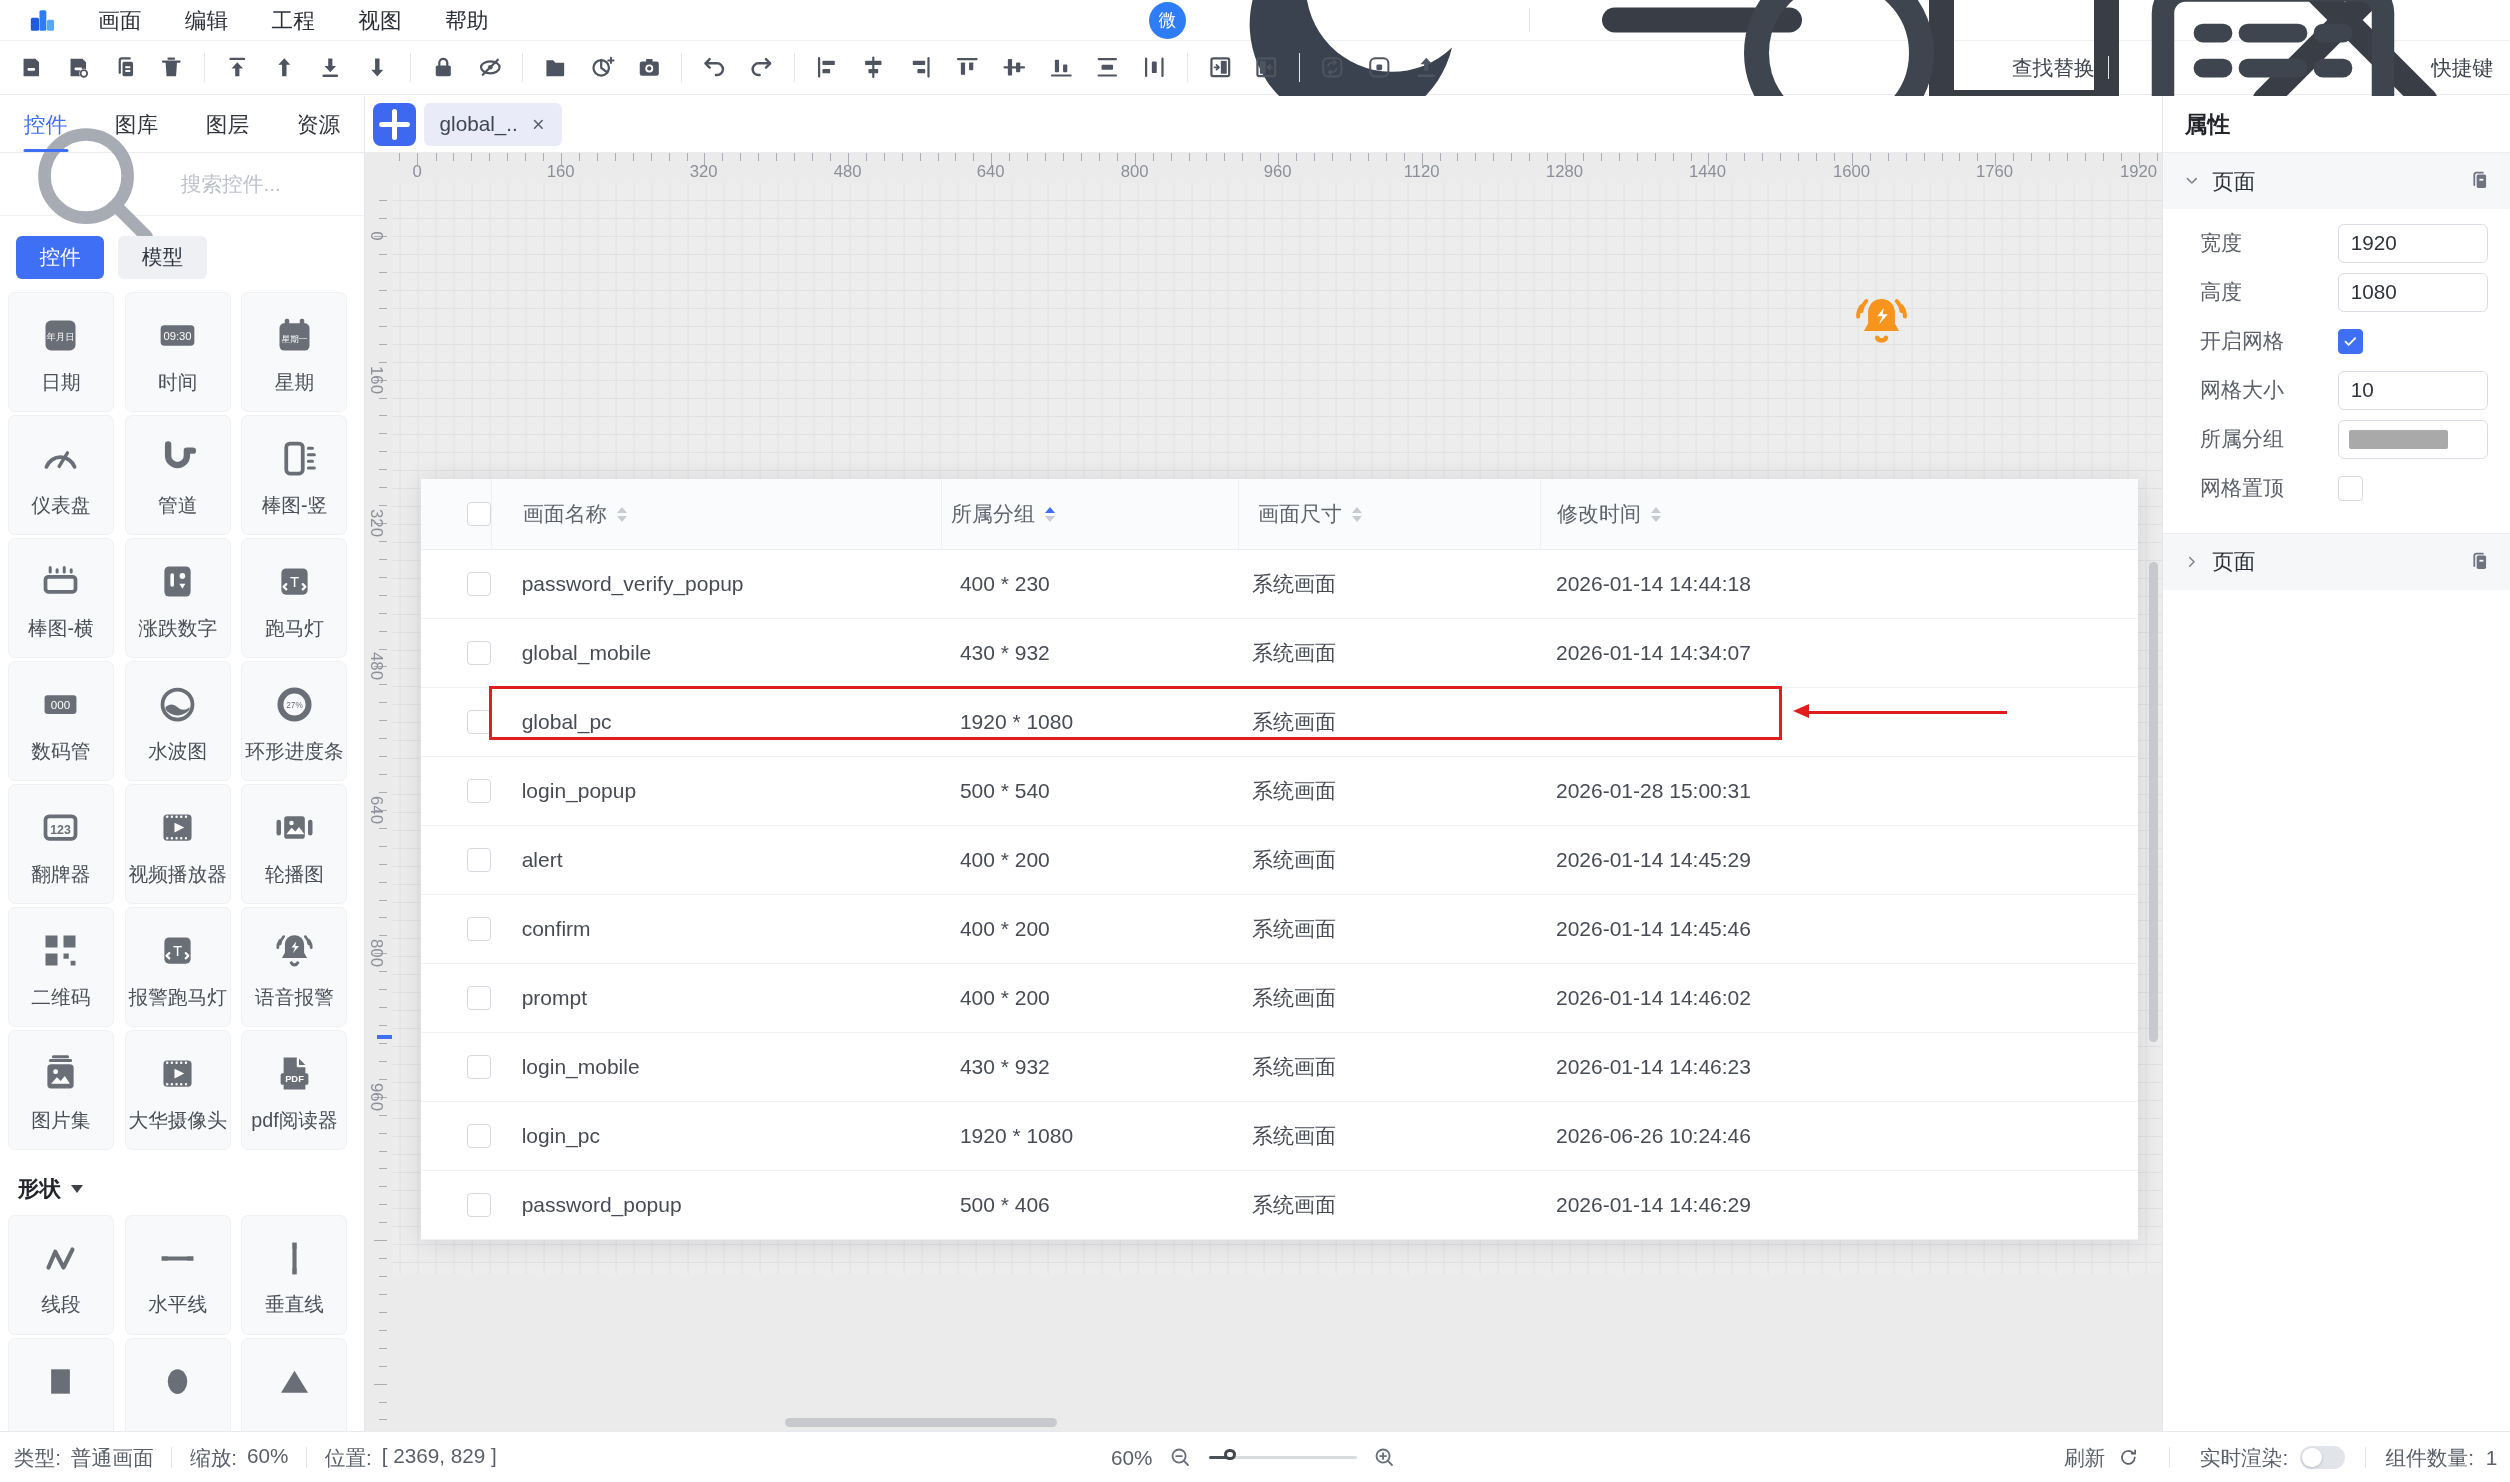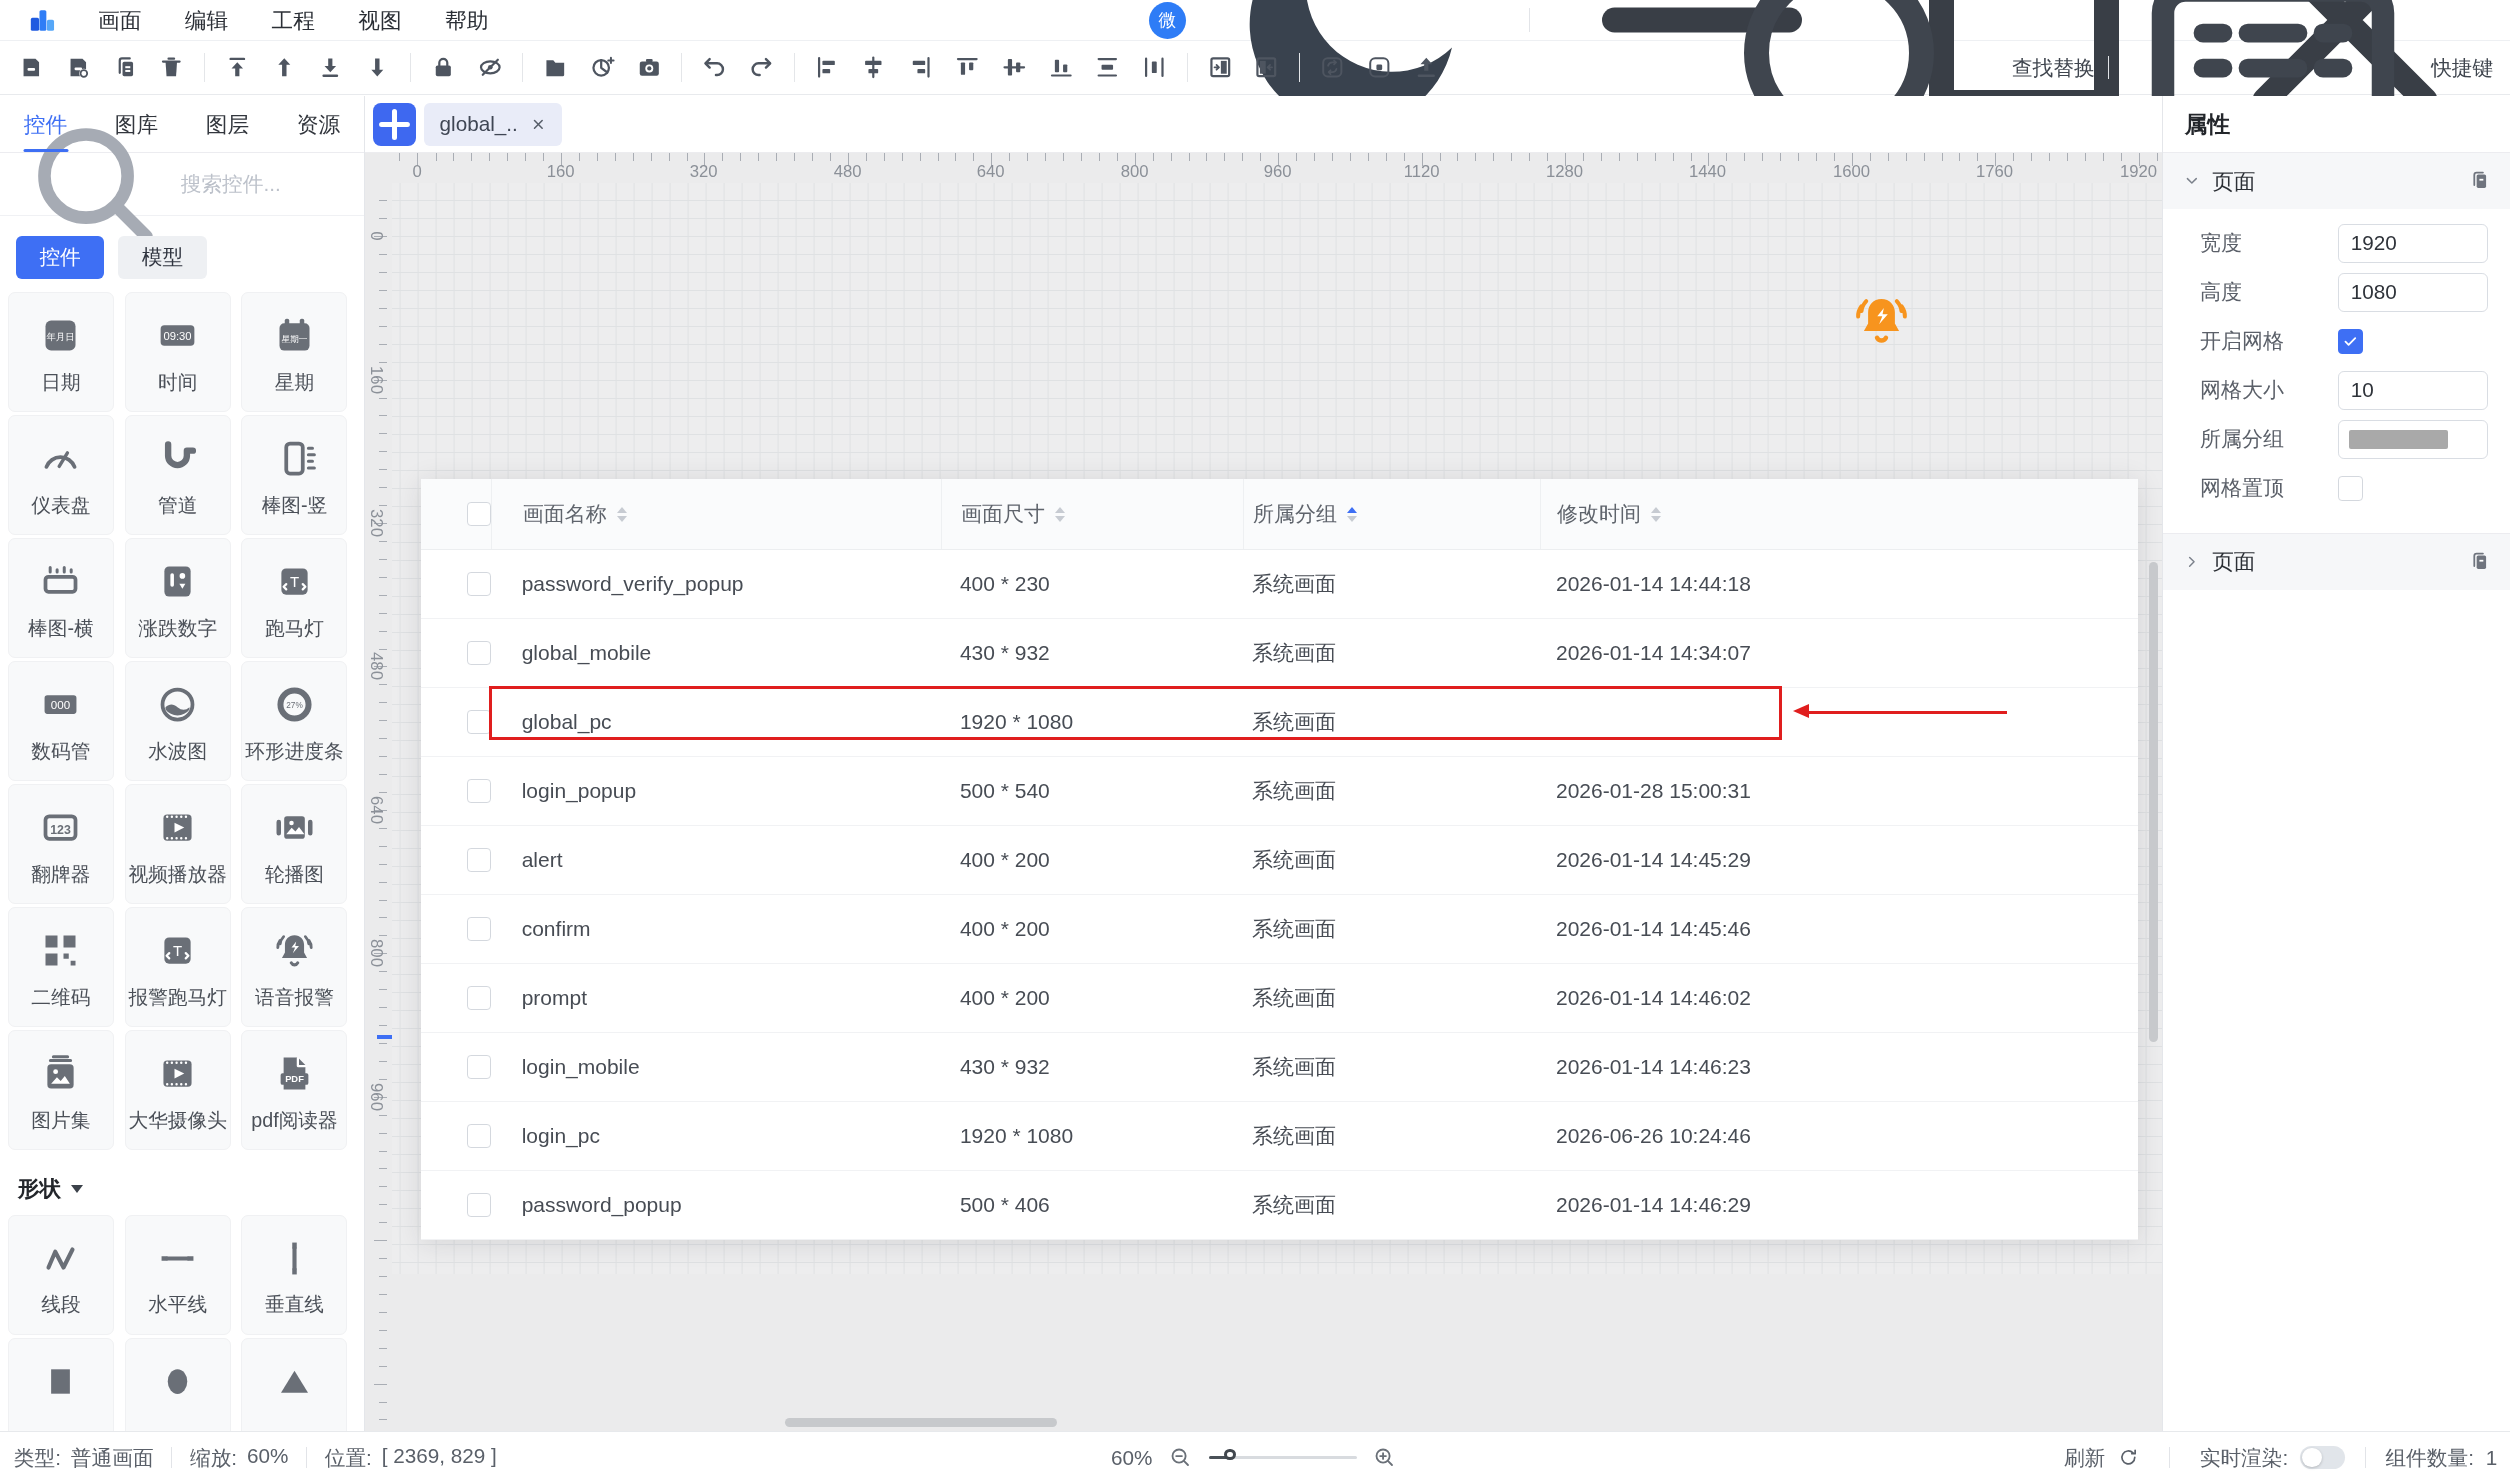--- a/index.html
+++ b/index.html
@@ -904,31 +904,31 @@
               <div class="t-cell" style="width: 70px; justify-content: flex-end;">
                 <div class="cbx"></div>
               </div>
               <div class="t-cell bordered" style="width: 450px; padding-left: 30.5px;">
                 <span>画面名称</span>
                 <div class="sorts">
                   <div class="car-up"></div>
                   <div class="car-dn"></div>
                 </div>
               </div>
+              <div class="t-cell bordered" style="width: 297px; padding-left: 8.9px;">
+                <span>所属分组</span>
+                <div class="sorts">
+                  <div class="car-up on"></div>
+                  <div class="car-dn"></div>
+                </div>
+              </div>
               <div class="t-cell bordered" style="width: 302px; padding-left: 18.7px;">
                 <span>画面尺寸</span>
                 <div class="sorts">
                   <div class="car-up"></div>
-                  <div class="car-dn"></div>
-                </div>
-              </div>
-              <div class="t-cell bordered" style="width: 297px; padding-left: 8.9px;">
-                <span>所属分组</span>
-                <div class="sorts">
-                  <div class="car-up on"></div>
                   <div class="car-dn"></div>
                 </div>
               </div>
               <div class="t-cell bordered" style="width: 312px; padding-left: 15.8px;">
                 <span>修改时间</span>
                 <div class="sorts">
                   <div class="car-up"></div>
                   <div class="car-dn"></div>
                 </div>
               </div>

